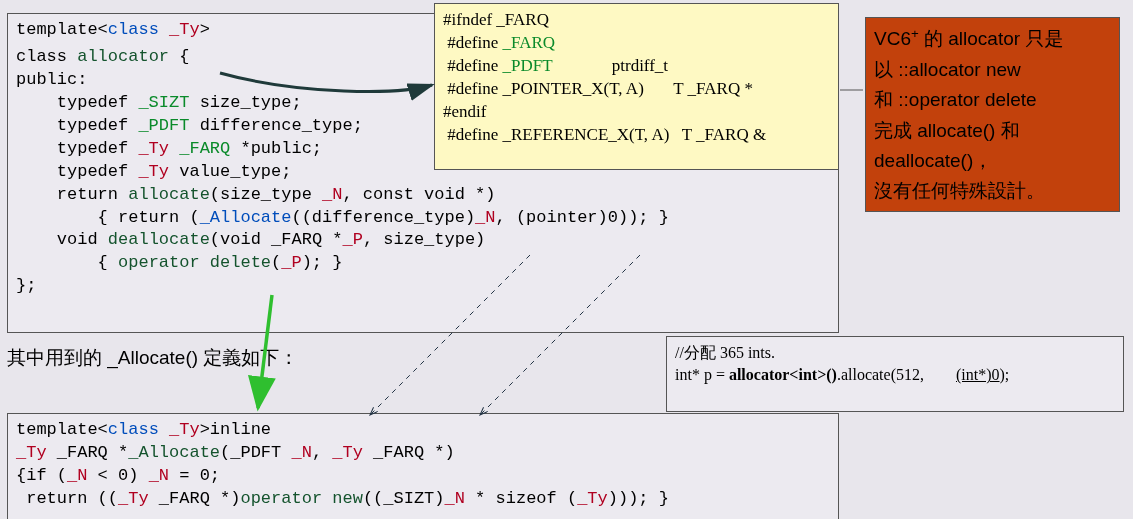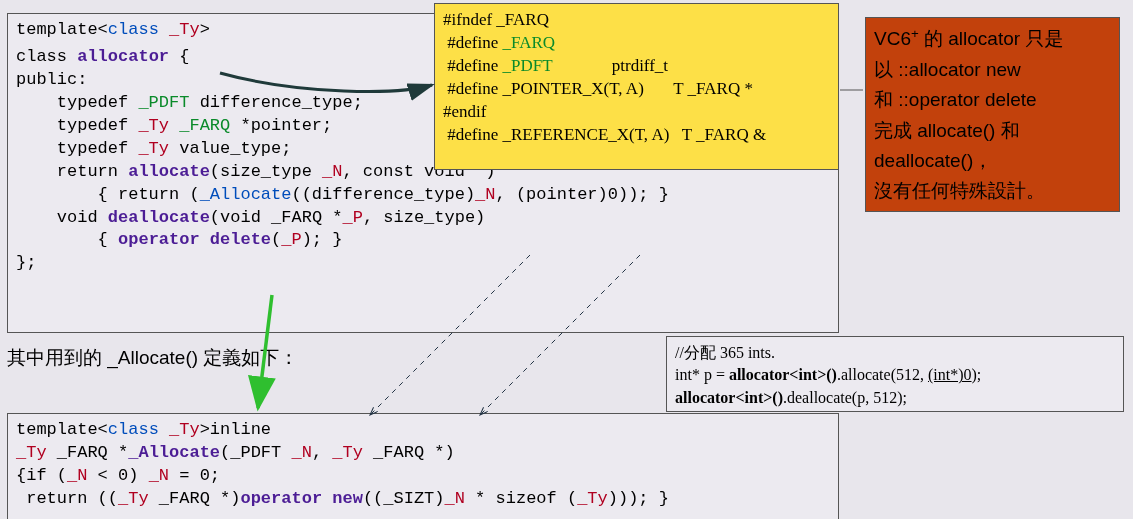--- a/index.html
+++ b/index.html
@@ -16,48 +16,49 @@
   }
   .box {
     border: 1px solid #555;
     background: #eceaf0;
     position: absolute;
     box-sizing: border-box;
     padding: 5px 8px;
   }
   .serif { font-family: "Times New Roman", serif; font-size: 18px; }
   .sans { font-family: "Microsoft YaHei", "SimSun", sans-serif; font-size: 18px; }
-  .kw-blue { color: #4c1d95; font-weight: bold; }
+  .kw-blue { color: #14532d; font-weight: normal; }
   .kw-blue-nb { color: #004dbb; }
   .green { color: #0a8a2a; font-weight: normal; }
   .red { color: #b00020; }
   .line { white-space: pre; line-height: 1.35; }
   sup { font-size: 0.7em; }
   svg.arrows { position: absolute; left:0; top:0; pointer-events:none; }
-  .und { text-decoration: underline; }
+  .und { text-decoration: underline; margin-left: 28px; }
 </style>
 </head>
 <body>
 
 <div class="box" style="left:7px; top:13px; width:832px; height:320px;">
 <div class="line"><span>template&lt;</span><span class="kw-blue-nb">class</span><span> </span><span class="red">_Ty</span><span>&gt;</span></div>
 <div class="line" style="height:4px"></div>
 <div class="line"><span>class </span><span class="kw-blue">allocator</span><span> {</span></div>
 <div class="line"><span>public:</span></div>
+<div class="line"><span>    typedef </span><span class="green">_SIZT</span><span> size_type;</span></div>
 <div class="line"><span>    typedef </span><span class="green">_PDFT</span><span> difference_type;</span></div>
-<div class="line"><span>    typedef </span><span class="red">_Ty</span><span> </span><span class="green">_FARQ</span><span> *pointer;</span></div>
+<div class="line"><span>    typedef </span><span class="red">_Ty</span><span> </span><span class="green">_FARQ</span><span> *public;</span></div>
 <div class="line"><span>    typedef </span><span class="red">_Ty</span><span> value_type;</span></div>
 <div class="line"><span>    return </span><span class="kw-blue">allocate</span><span>(size_type </span><span class="red">_N</span><span>, const void *)</span></div>
 <div class="line"><span>        { return (</span><span class="kw-blue-nb">_Allocate</span><span>((difference_type)</span><span class="red">_N</span><span>, (pointer)0)); }</span></div>
 <div class="line"><span>    void </span><span class="kw-blue">deallocate</span><span>(void _FARQ *</span><span class="red">_P</span><span>, size_type)</span></div>
 <div class="line"><span>        { </span><span class="kw-blue">operator delete</span><span>(</span><span class="red">_P</span><span>); }</span></div>
 <div class="line"><span>};</span></div>
 </div>
 
-<div class="box serif" style="left:434px; top:3px; width:405px; height:167px; font-size:17px; line-height:1.3; background: #fde047;">
+<div class="box serif" style="left:434px; top:3px; width:405px; height:167px; font-size:17px; line-height:1.3; background: #fef9c3;">
 <div class="line"><span>#ifndef _FARQ</span></div>
 <div class="line"><span> #define </span><span class="green">_FARQ</span></div>
 <div class="line"><span> #define </span><span class="green">_PDFT</span><span>              ptrdiff_t</span></div>
 <div class="line"><span> #define _POINTER_X(T, A)       T _FARQ *</span></div>
 <div class="line"><span>#endif</span></div>
 <div class="line"><span> #define _REFERENCE_X(T, A)   T _FARQ &amp;</span></div>
 </div>
 
 <div class="box sans" style="left:865px; top:17px; width:255px; height:195px; line-height:1.6; font-size:19px; background:#c2410c;">
 <div><span>VC6</span><sup>+</sup><span> 的 allocator 只是</span></div>
@@ -73,21 +74,20 @@
 <div class="box" style="left:7px; top:385px; width:832px; height:110px;margin-top:28px;">
 <div class="line"><span>template&lt;</span><span class="kw-blue-nb">class</span><span> </span><span class="red">_Ty</span><span>&gt;inline</span></div>
 <div class="line"><span class="red">_Ty</span><span> _FARQ *</span><span class="kw-blue">_Allocate</span><span>(_PDFT </span><span class="red">_N</span><span>, </span><span class="red">_Ty</span><span> _FARQ *)</span></div>
 <div class="line"><span>{if (</span><span class="red">_N</span><span> &lt; 0) </span><span class="red">_N</span><span> = 0;</span></div>
 <div class="line"><span> return ((</span><span class="red">_Ty</span><span> _FARQ *)</span><span class="kw-blue">operator new</span><span>((_SIZT)</span><span class="red">_N</span><span> * sizeof (</span><span class="red">_Ty</span><span>))); }</span></div>
 </div>
 
 <div class="box serif" style="left:666px; top:336px; width:458px; height:76px; font-size:16px; line-height:1.4;">
 <div>//分配 365 ints.</div>
 <div><span>int* p = </span><b>allocator&lt;int&gt;()</b><span>.allocate(512, </span><span class="und">(int*)0</span><span>);</span></div>
-<div><b>allocator&lt;int&gt;()</b><span>.deallocate(p, 512);</span></div>
 </div>
 
 <svg class="arrows" width="1133" height="519">
   <defs>
     <marker id="ah-dark" markerWidth="10" markerHeight="10" refX="8" refY="3" orient="auto">
       <path d="M0,0 L9,3 L0,6 Z" fill="#1f3a3a"></path>
     </marker>
     <marker id="ah-green" markerWidth="12" markerHeight="12" refX="9" refY="4" orient="auto">
       <path d="M0,0 L10,4 L0,8 Z" fill="#2fbf2f"></path>
     </marker>

